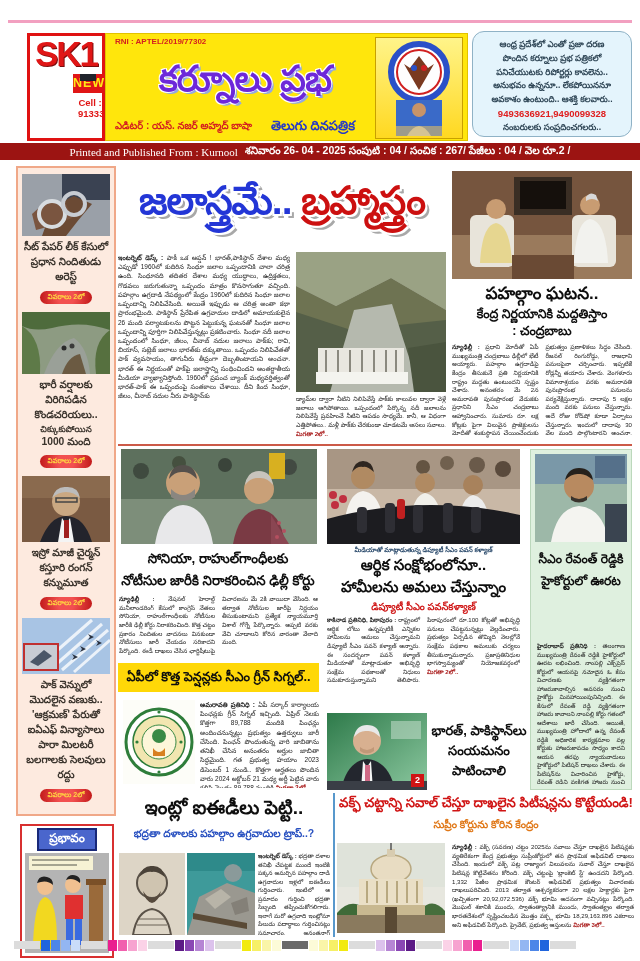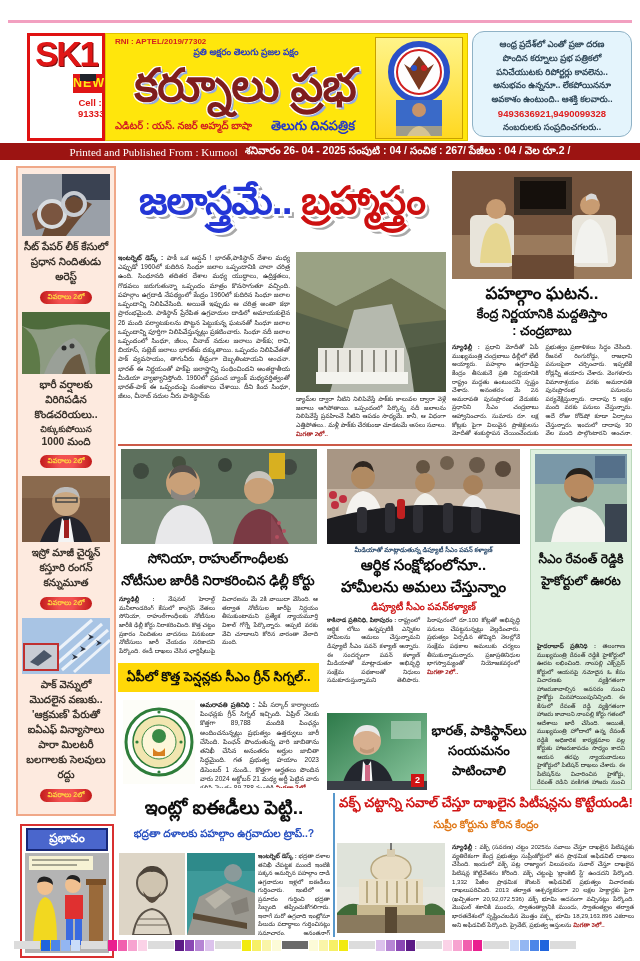--- a/index.html
+++ b/index.html
@@ -17,21 +17,21 @@
   .sk1chip{position:absolute;right:6px;top:38px;width:16px;height:7px;background:#20242c;}
   .newsrow{display:flex;height:19px;margin:1px 3px 0;padding-left:40px;}
   .news{flex:1;background:#e01616;color:#ffe814;font-weight:bold;font-size:12.5px;line-height:19px;letter-spacing:1px;}
   .hd{width:24px;background:#101a66;color:#fff;font-weight:bold;font-size:12.5px;line-height:19px;}
   .cell{font-size:9.5px;font-weight:bold;color:#e01616;margin-top:4px;margin-left:48px;}
 
   
   .mast{left:105px;top:33px;width:363px;height:108px;background:#ffe60c;border:1px solid #e2c200;box-sizing:border-box;}
   .rni{position:absolute;left:9px;top:3px;font-size:8px;font-weight:bold;color:#d42020;}
   .tagline{position:absolute;left:20px;top:13px;width:240px;text-align:center;font-size:9px;color:#2438c8;font-weight:bold;}
-  .kptitle{position:absolute;left:0;top:24px;width:278px;text-align:center;font-size:46px;font-weight:bold;color:#7f1d1d;letter-spacing:-1px;
+  .kptitle{position:absolute;left:0;top:24px;width:278px;text-align:center;font-size:36px;font-weight:bold;color:#6d28d9;letter-spacing:-1px;
            text-shadow:-1px -1px 0 #fff,1px -1px 0 #fff,-1px 1px 0 #fff,2px 2px 0 #93a9e2;}
   .editor{position:absolute;left:9px;bottom:6px;font-size:10px;font-weight:bold;color:#d42020;}
   .daily{position:absolute;left:165px;bottom:4px;font-size:13px;font-weight:bold;color:#2438c8;}
   .emblembox{position:absolute;right:4px;top:3px;width:86px;height:100px;background:linear-gradient(#fff48a,#ffd820);border:1px solid #c8a000;}
 
   
   .adbox{left:472px;top:31px;width:160px;height:106px;background:#e4f4fc;border:1px solid #8fb2c6;border-radius:12px;text-align:center;padding-top:6px;box-sizing:border-box;}
   .adline{font-size:8.6px;color:#2f4656;font-weight:bold;line-height:1.6;}
   .adphone{font-size:9.5px;color:#e02020;font-weight:bold;line-height:1.55;}
 
@@ -90,21 +90,21 @@
   .revhl{left:532px;top:549px;width:98px;text-align:center;font-size:12.3px;font-weight:bold;color:#0e0e0e;line-height:1.75;}
   .revbody{left:537px;top:642px;width:88px;height:142px;font-size:6px;}
 
   
   .unphoto{left:327px;top:713px;width:100px;height:77px;}
   .unbadge{position:absolute;right:3px;bottom:3px;width:13px;height:13px;background:#d01414;color:#fff;font-size:9px;font-weight:bold;text-align:center;line-height:13px;}
   .unhl{left:431px;top:711px;width:96px;height:80px;display:flex;align-items:center;justify-content:center;text-align:center;font-size:13px;font-weight:bold;color:#0e0e0e;line-height:1.55;}
 
   
   .cartoon{left:20px;top:824px;width:94px;height:134px;border:2px solid #d83030;background:#fff;box-sizing:border-box;}
-  .cartitle{margin:2px auto 2px;width:82px;background:#4a66cc;border:2px solid #182878;color:#fff;font-size:12px;font-weight:bold;text-align:center;padding:1px 0;box-sizing:border-box;}
+  .cartitle{margin:2px auto 2px;width:60px;background:#4a66cc;border:2px solid #182878;color:#fff;font-size:12px;font-weight:bold;text-align:center;padding:1px 0;box-sizing:border-box;}
   .cartart{position:relative;margin:0 3px;height:100px;background:#b6b6b6;overflow:hidden;}
 
   
   .iedh1{left:118px;top:797px;width:212px;text-align:center;font-size:19px;font-weight:bold;color:#0e0e0e;}
   .iedh2{left:118px;top:828px;width:212px;text-align:center;font-size:10.4px;font-weight:bold;color:#2850c0;}
   .sketchph{left:119px;top:853px;width:66px;height:82px;}
   .rubbleph{left:187px;top:853px;width:68px;height:82px;}
   .iedbody{left:258px;top:852px;width:72px;height:86px;font-size:6px;}
   .vline{left:333px;top:793px;width:2px;height:144px;background:#5898cc;}
 
@@ -130,21 +130,20 @@
     <div class="sk1chip"></div>
     <div class="newsrow">
       <div class="news">NEWS</div>
       <div class="hd">HD</div>
     </div>
     <div class="cell">Cell : 9133399830</div>
   </div>
 
   <div class="abs mast">
     <div class="rni">RNI : APTEL/2019/77302</div>
-    <div class="tagline">ప్రతి అక్షరం తెలుగు ప్రజల పక్షం</div>
     <div class="kptitle">కర్నూలు ప్రభ</div>
     <div class="editor">ఎడిటర్ : యస్. నజర్ అహ్మద్ బాషా</div>
     <div class="daily">తెలుగు దినపత్రిక</div>
     <div class="emblembox">
       <svg viewBox="0 0 86 100">
         <circle cx="43" cy="34" r="28" fill="#ffffff" stroke="#2a50c8" stroke-width="6"></circle>
         <circle cx="43" cy="34" r="22" fill="#fefefe" stroke="#d02020" stroke-width="2"></circle>
         <path d="M43 18 L52 30 L58 26 L50 40 L43 52 L36 40 L28 26 L34 30 Z" fill="#7a3a20"></path>
         <circle cx="38" cy="30" r="3" fill="#2a50c8"></circle>
           <circle cx="48" cy="30" r="3" fill="#d02020"></circle>

